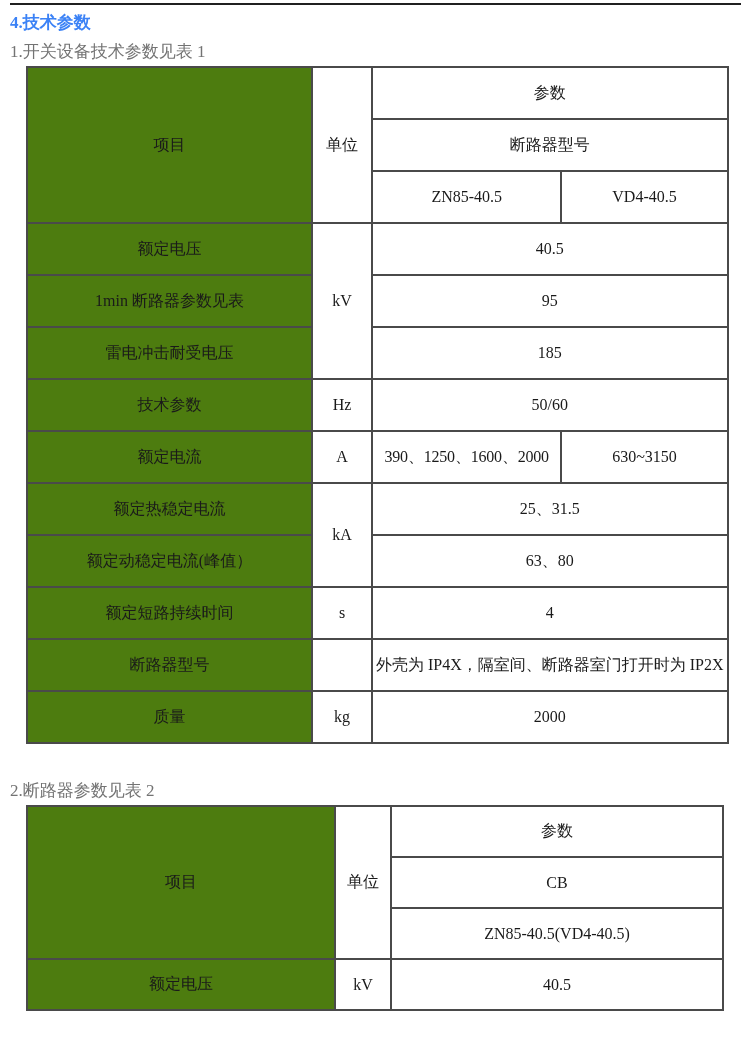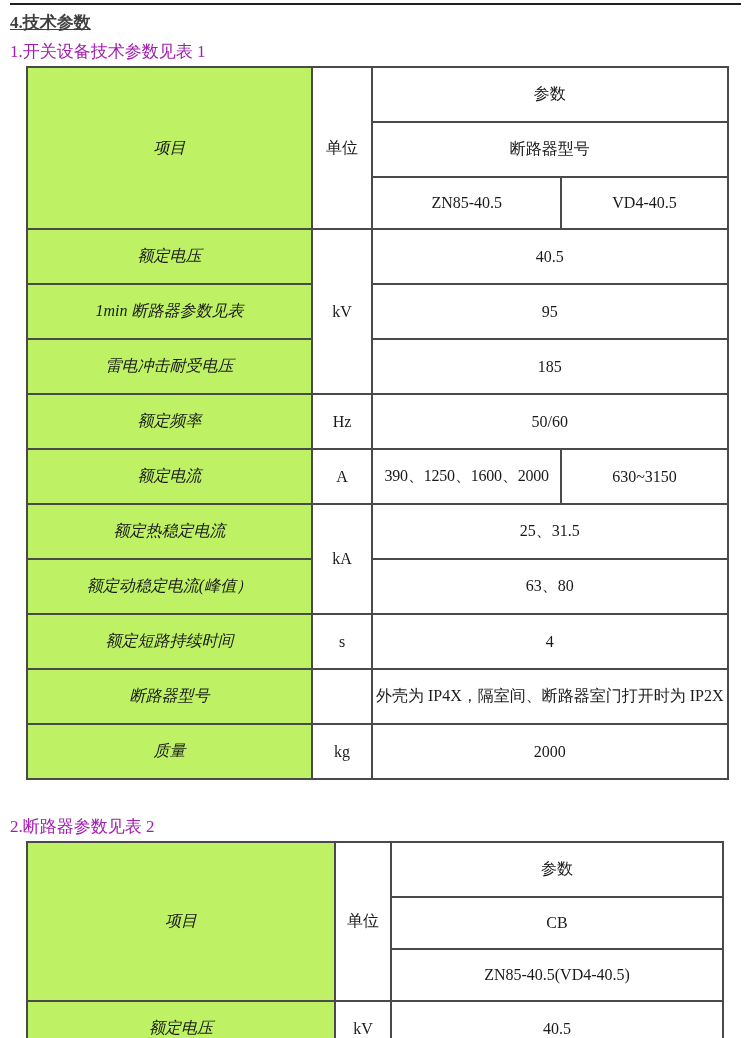--- a/index.html
+++ b/index.html
@@ -8,44 +8,44 @@
     width: 750px; height: 1038px;
     background: #ffffff;
     color: #1a1a1a;
     font-family: "Liberation Serif", "DejaVu Serif", serif;
     overflow: hidden;
   }
   .top-rule { height: 2px; background: #202020; margin: 3px 9px 0 10px; }
   .doc-title {
     margin: 7px 0 0 10px;
     font-size: 17px; line-height: 21px;
-    font-weight: 700; color: #404040; text-decoration: underline;
+    font-weight: 700; color: #3b82f6;
   }
   .section-label {
     margin: 8px 0 4px 10px;
     font-size: 17px; line-height: 21px;
-    color: #a21caf;
+    color: #737373;
   }
   .section-label.second { margin-top: 36px; }
   table.params {
     border-collapse: collapse;
     table-layout: fixed;
     margin-left: 26px;
   }
   table.params td {
     border: 2px solid #4a4a4a;
     text-align: center;
     vertical-align: middle;
     font-size: 16px;
-    padding: 16px 3px;
+    padding: 0 3px;
     overflow: hidden;
   }
   table.t1 td { height: 52px; }
   table.t2 td { height: 51px; }
-  .pink { background: #bef264; font-style: italic; }
+  .pink { background: #4d7c0f; }
   .left-text { text-align: left; padding-left: 9px; white-space: nowrap; }
   .compact { font-size: 14.5px; letter-spacing: -0.2px; white-space: nowrap; }
 </style>
 </head>
 <body>
 
 <div>
 
   <div class="top-rule"></div>
 
@@ -83,21 +83,21 @@
       <tr>
         <td class="pink">1min 断路器参数见表</td>
         <td colspan="2">95</td>
       </tr>
       <tr>
         <td class="pink">雷电冲击耐受电压</td>
         <td colspan="2">185</td>
       </tr>
 
       <tr>
-        <td class="pink">额定频率</td>
+        <td class="pink">技术参数</td>
         <td>Hz</td>
         <td colspan="2">50/60</td>
       </tr>
 
       <tr>
         <td class="pink">额定电流</td>
         <td>A</td>
         <td class="compact">390、1250、1600、2000</td>
         <td>630~3150</td>
       </tr>

